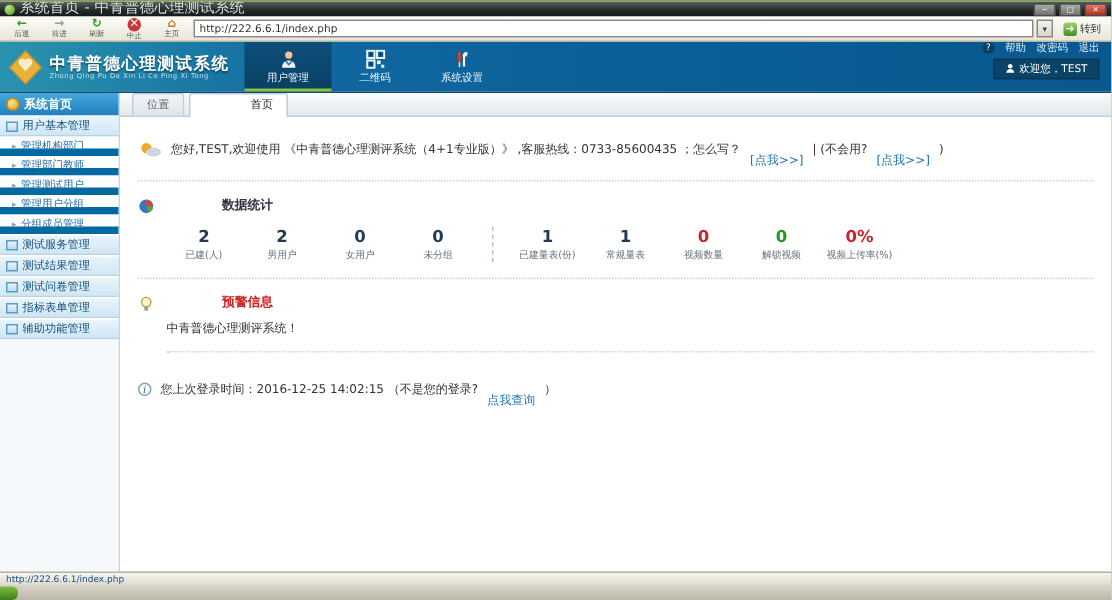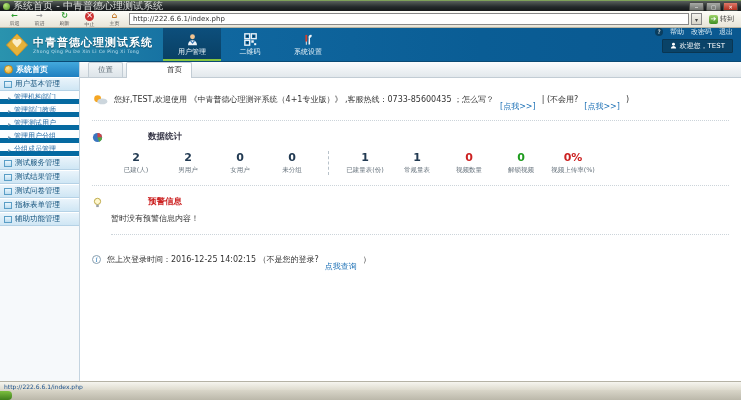--- a/index.html
+++ b/index.html
@@ -331,21 +331,21 @@
           </div>
         </div>
 
         <div class="section-head">
           <svg width="11" height="11" viewBox="0 0 12 12">
             <circle cx="6" cy="4.8" r="3.4" fill="#fff8d0" stroke="#b8a23a" stroke-width="1"></circle>
             <rect x="4.6" y="8.4" width="2.8" height="2.6" fill="#9aa0a6"></rect>
           </svg>
           <span class="section-title red">预警信息</span>
         </div>
-        <div class="warn-body">暂时没有预警信息内容！</div>
+        <div class="warn-body">中青普德心理测评系统！</div>
 
         <div class="login-line">
           <span class="info-ico">i</span>
           <span>您上次登录时间：2016-12-25 14:02:15 （不是您的登录?</span>
           <a class="blue">点我查询</a>
           <span>）</span>
         </div>
 
       </div>
     </div>

